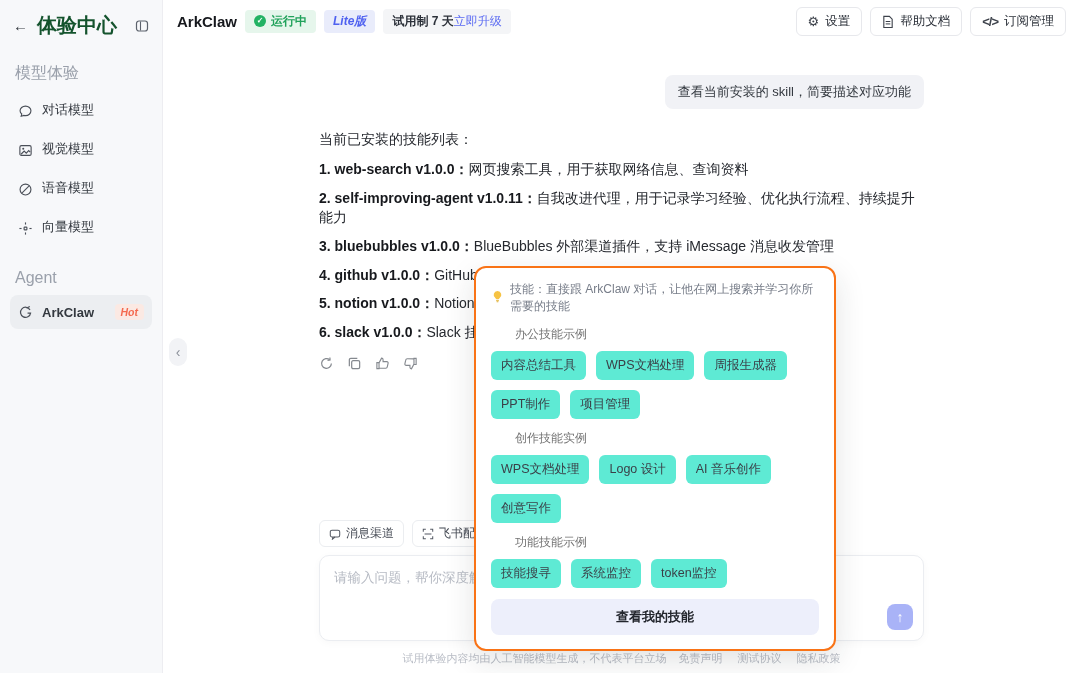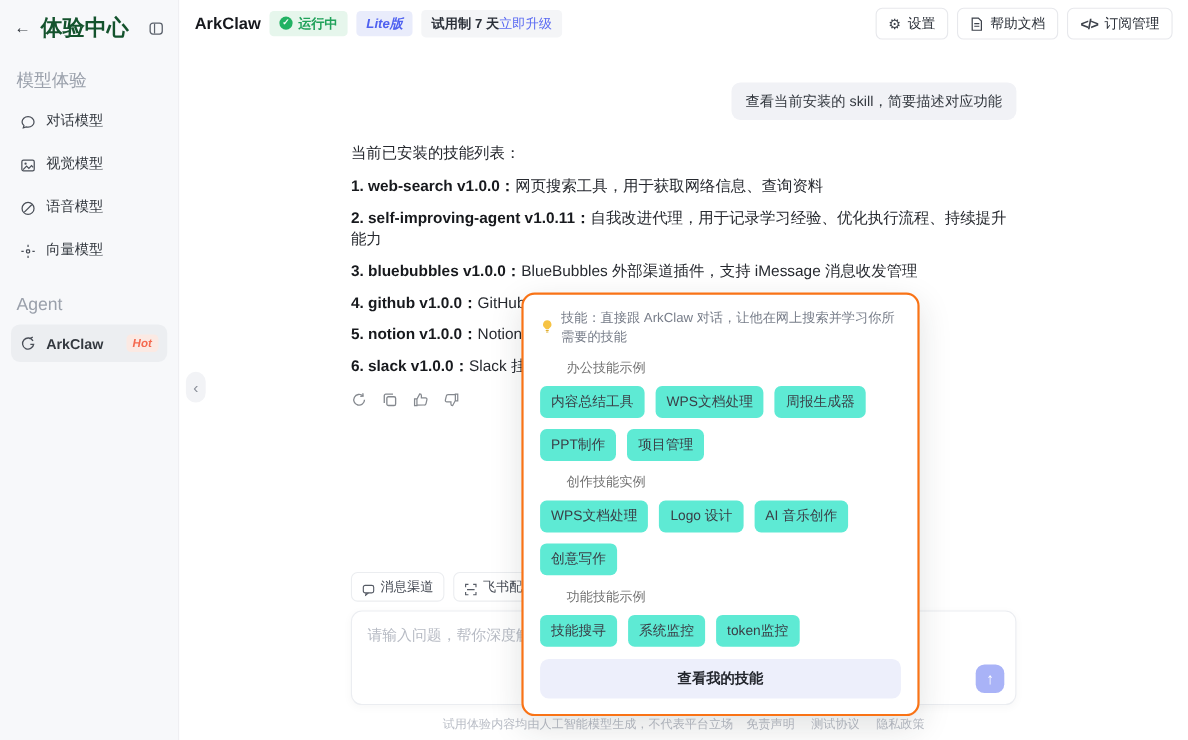--- a/index.html
+++ b/index.html
@@ -50,21 +50,21 @@
   .skills-popup { position:absolute; left:311px; top:266px; width:362px; background:#fff; border:2px solid #f97316; border-radius:12px; box-shadow:0 10px 30px rgba(31,35,41,.13); padding:13px 15px 14px; z-index:6; }
   .tip-row { display:flex; gap:6px; font-size:12px; color:#777d89; align-items:center; }
   .popup-section-label { font-size:12px; color:#737373; margin-top:11px;margin-left:24px; }
   .tag-row { display:flex; gap:10px; margin-top:8px; flex-wrap:wrap; }
   .tag { background:#5eead4; border-radius:6px; padding:6px 10px; font-size:12.5px; color:#3a3f47; cursor:pointer; }
   .view-skills-btn { margin-top:11px; width:100%; background:#edeffb; border:none; border-radius:8px; padding:9px 0; font-size:13px; color:#23262d; font-weight:bold; text-align:center; cursor:pointer; font-family:inherit; }
 
   
   .bottom { position:absolute; left:0; right:0; bottom:7px; display:flex; flex-direction:column; align-items:center; z-index:2; }
   .chips-row { width:605px; display:flex; gap:8px; margin-bottom:8px; }
-  .chip { display:flex; align-items:flex-end; gap:5px; background:#fff; border:1px solid #ebedf0; border-radius:6px; padding:4px 9px; font-size:12px; color:#454a54; cursor:pointer; }
+  .chip { display:flex; align-items:center; gap:5px; background:#fff; border:1px solid #ebedf0; border-radius:6px; padding:4px 9px; font-size:12px; color:#454a54; cursor:pointer; }
   .chip .cicon { display:flex; color:#565b65; }
   .input-box { width:605px; height:86px; border:1px solid #ebedf1; border-radius:10px; background:#fff; position:relative; margin-bottom:10px; box-shadow:0 2px 8px rgba(31,35,41,.03); }
   .input-box textarea { border:none; outline:none; resize:none; width:100%; height:54px; padding:13px 14px; font-size:13.5px; color:#33383f; font-family:inherit; background:transparent; }
   .input-box textarea::placeholder { color:#b7bbc4; }
   .send-btn { position:absolute; right:10px; bottom:10px; width:26px; height:26px; border-radius:8px; background:#a9b3f7; color:#fff; display:flex; align-items:center; justify-content:center; font-size:14px; cursor:pointer; }
   .footer { font-size:11px; color:#b9bdc6; display:flex; gap:12px; align-items:center; }
   .footer-links { display:flex; gap:15px; }
   .footer-links span { cursor:pointer; }
 </style>
 </head>

